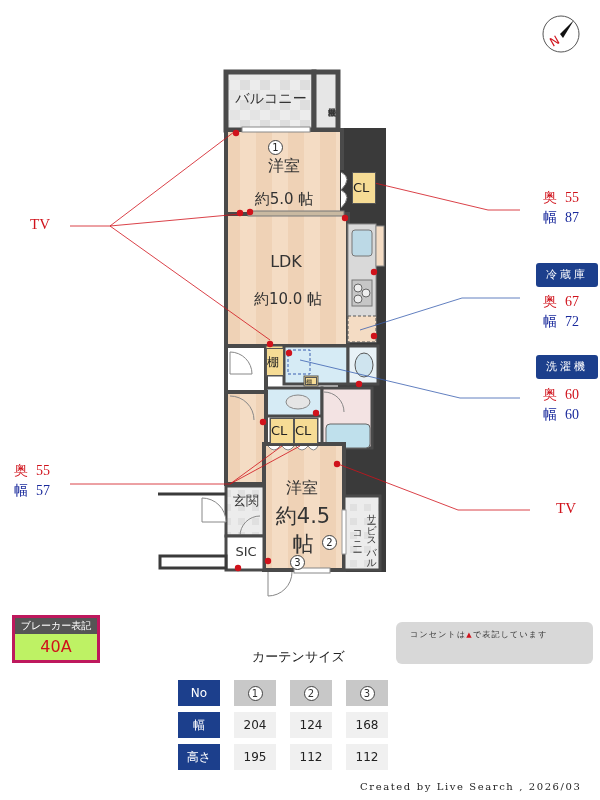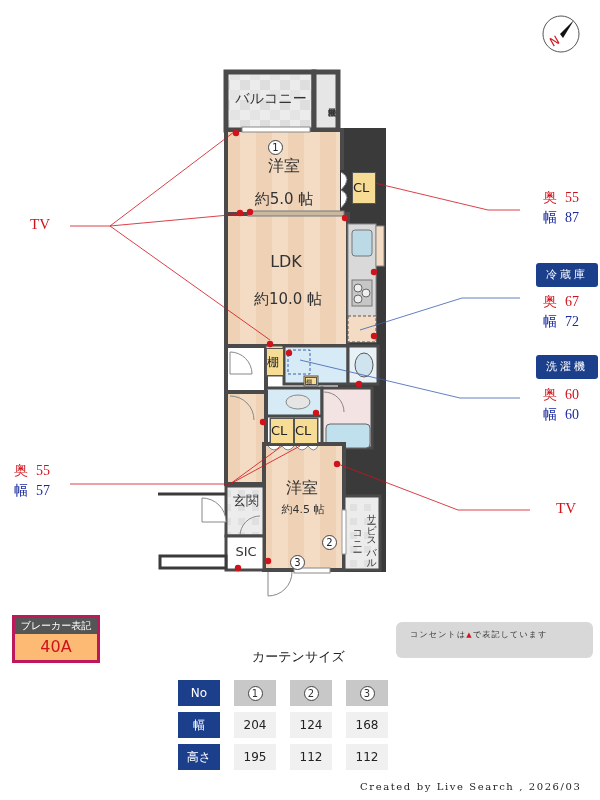--- a/index.html
+++ b/index.html
@@ -8,22 +8,22 @@
   .abs { position: absolute; }
   svg.plan { position: absolute; left: 0; top: 0; }
   .lbl { position: absolute; font-family: Liberation Serif, serif; white-space: nowrap; }
   .red { color: #d0121b; }
   .blue { color: #1a2a9c; }
   .dim-row { font-size: 14px; line-height: 20px; }
   .dim-row .k { display: inline-block; width: 22px; }
   .badge { position: absolute; background: #1c3f8c; color: #fff; font-size: 11px; letter-spacing: 3px; border-radius: 3px; text-align: center; line-height: 24px; height: 24px; width: 62px; }
   .breaker { position: absolute; left: 12px; top: 615px; width: 88px; border: 3px solid #be185d; }
   .breaker .h { background: #555; color: #fff; font-size: 10px; text-align: center; line-height: 16px; }
-  .breaker .v { color: #d0121b; font-size: 16px; text-align: center; line-height: 26px; background: #fdba74; }
-  .note { position: absolute; left: 396px; top: 622px; width: 197px; height: 36px; background: #d8d8d8; border-radius: 6px; font-size: 8px; letter-spacing: 1.2px; padding: 6px 14px; line-height: 14px; color: #333; }
+  .breaker .v { color: #d0121b; font-size: 16px; text-align: center; line-height: 26px; background: #bef264; }
+  .note { position: absolute; left: 396px; top: 622px; width: 197px; height: 42px; background: #d8d8d8; border-radius: 6px; font-size: 8px; letter-spacing: 1.2px; padding: 6px 14px; line-height: 14px; color: #333; }
   .note .tri { color: #d0121b; font-size: 7px; }
   .curtain-title { position: absolute; left: 252px; top: 648px; font-size: 13px; color: #222; }
   table.ct { position: absolute; left: 178px; top: 680px; border-collapse: separate; border-spacing: 14px 6px; margin-left: -14px; margin-top: -6px; }
   table.ct td { width: 42px; height: 26px; text-align: center; font-size: 12px; }
   table.ct td.hd { background: #1c3f8c; color: #fff; }
   table.ct td.nohd { background: #c8c8c8; color: #333; }
   table.ct td.val { background: #f0f0f0; color: #222; }
   .circ { display: inline-block; width: 15px; height: 15px; border: 1px solid #444; border-radius: 50%; font-size: 10px; line-height: 13px; text-align: center; background: #fff; }
   .credit { position: absolute; left: 360px; top: 781px; font-family: "DejaVu Serif", serif; font-size: 10px; letter-spacing: 1.6px; color: #222; }
   .room-text { position: absolute; font-size: 14px; color: #333; text-align: center; }
@@ -173,21 +173,21 @@
 <div class="room-text" style="left:246px;top:252px;width:80px;font-size:16px;">LDK</div>
 <div class="room-text" style="left:240px;top:290px;width:96px;font-size:15px;">約10.0 帖</div>
 
 <div class="cl" style="left:266px;top:348px;width:18px;height:28px;line-height:26px;font-size:12px;">棚</div>
 <div class="cl" style="left:305px;top:377px;width:12px;height:8px;line-height:7px;font-size:6px;">棚</div>
 
 <div class="cl" style="left:270px;top:418px;width:24px;height:26px;line-height:24px;font-size:13px;">CL</div>
 <div class="cl" style="left:294px;top:418px;width:24px;height:26px;line-height:24px;font-size:13px;">CL</div>
 
 <div class="room-text" style="left:270px;top:478px;width:64px;font-size:16px;">洋室</div>
-<div class="room-text" style="left:268px;top:502px;width:70px;font-size:11px;">約4.5 帖</div>
+<div class="room-text" style="left:268px;top:502px;width:70px;font-size:21px;">約4.5 帖</div>
 <div class="abs" style="left:322px;top:531px;"><span class="circ">2</span></div>
 <div class="abs" style="left:290px;top:551px;"><span class="circ">3</span></div>
 
 <div class="room-text" style="left:346px;top:504px;width:32px;height:62px;font-size:10px;line-height:14px;writing-mode:vertical-rl;">サービスバルコニー</div>
 <div class="room-text" style="left:228px;top:492px;width:36px;font-size:13px;">玄関</div>
 <div class="room-text" style="left:228px;top:544px;width:36px;font-size:13px;">SIC</div>
 
 <div class="lbl red" style="left:30px;top:216px;font-size:15px;">TV</div>
 <div class="lbl red" style="left:556px;top:500px;font-size:15px;">TV</div>
 

